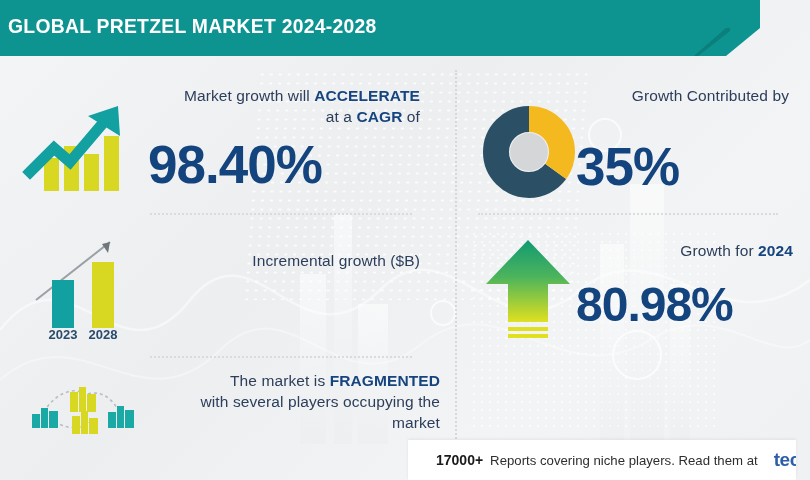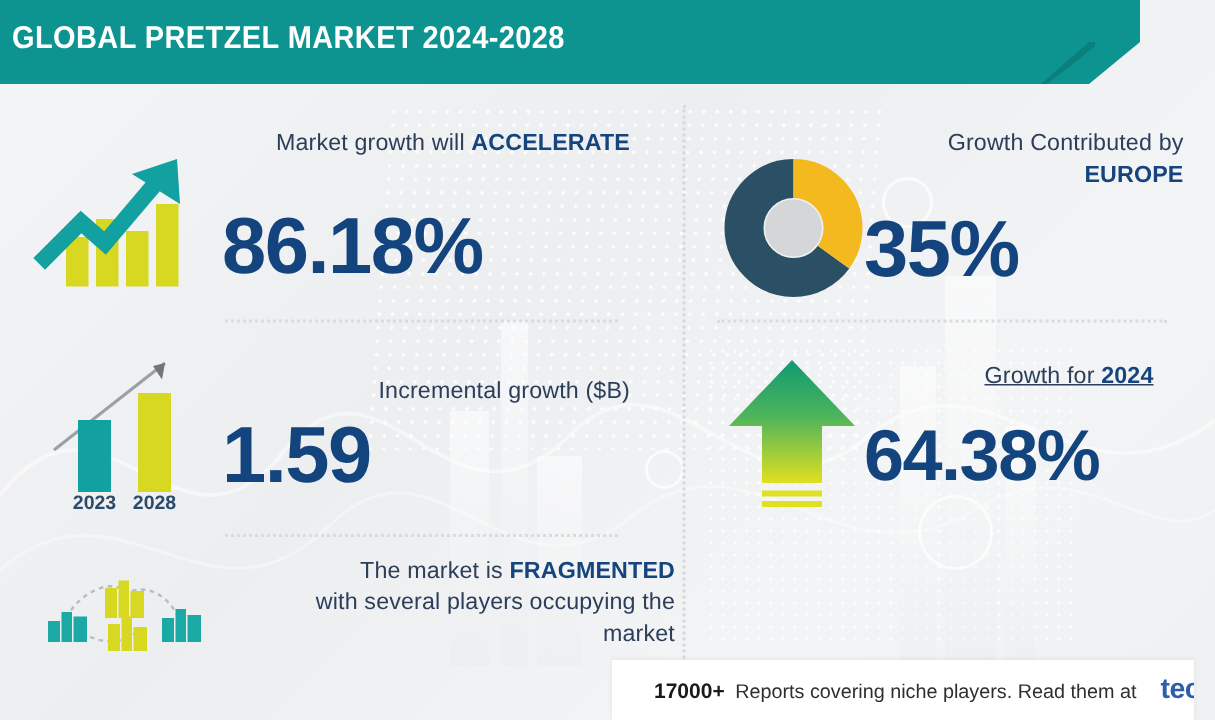--- a/index.html
+++ b/index.html
@@ -140,24 +140,24 @@
     line-height: 1;
   }
   .bignum.small { font-size: 48px; }
 
   
   .cell { position: absolute; }
   .c1-text { left: 150px; top: 85px; width: 270px; }
   .c1-num  { left: 148px; top: 138px; }
   .c2-text { left: 150px; top: 250px; width: 270px; }
   .c2-num  { left: 148px; top: 277px; }
-  .c3-text { left: 150px; top: 370px; width: 290px; margin-left: 10px; }
+  .c3-text { left: 150px; top: 370px; width: 290px; }
   .c4-text { left: 574px; top: 85px; width: 215px; }
   .c4-num  { left: 576px; top: 140px; }
-  .c5-text { left: 554px; top: 240px; width: 215px; text-decoration: underline; }
+  .c5-text { left: 578px; top: 240px; width: 215px; }
   .c5-num  { left: 576px; top: 281px; }
 
   
   .icon-growth-arrow { left: 22px; top: 96px; }
   .icon-bars { left: 18px; top: 228px; }
   .icon-cities { left: 20px; top: 378px; }
   .icon-donut { left: 480px; top: 103px; }
   .icon-up-arrow { left: 482px; top: 236px; }
 
   
@@ -239,35 +239,37 @@
       <rect x="62" y="58" width="15" height="37" fill="#d8d822"></rect>
       <rect x="82" y="40" width="15" height="55" fill="#d8d822"></rect>
       <path d="M8 76 L32 52 L48 66 L82 26" fill="none" stroke="#12a0a0" stroke-width="11" stroke-linecap="square" stroke-linejoin="miter"></path>
       <path d="M96 10 L98 40 L66 20 Z" fill="#12a0a0"></path>
     </svg>
   </div>
   <div class="cell c1-text caption">
     <div>
       <span>Market growth will </span><b>ACCELERATE</b>
     </div>
-  </div>
-  <div class="cell c1-num bignum">86.18%</div>
+    <div>
+      <span>at a </span><b>CAGR</b><span> of</span>
+    </div>
+  </div>
+  <div class="cell c1-num bignum">98.40%</div>
 
   <div class="cell icon-bars">
     <svg width="120" height="112" viewBox="0 0 120 112">
       <line x1="18" y1="72" x2="92" y2="14" stroke="#9aa0a6" stroke-width="2"></line>
       <path d="M92 14 L84 16 L90 25 Z" fill="#6f767d"></path>
       <rect x="34" y="52" width="22" height="48" fill="#12a0a0"></rect>
       <rect x="74" y="34" width="22" height="66" fill="#d8d822"></rect>
       <text x="45" y="111" font-family="Liberation Sans, sans-serif" font-size="13" font-weight="bold" fill="#2b4b6b" text-anchor="middle">2023</text>
       <text x="85" y="111" font-family="Liberation Sans, sans-serif" font-size="13" font-weight="bold" fill="#2b4b6b" text-anchor="middle">2028</text>
     </svg>
   </div>
   <div class="cell c2-text caption">Incremental growth ($B)</div>
-  <div class="cell c2-num bignum">1.59</div>
 
   <div class="cell icon-cities">
     <svg width="118" height="58" viewBox="0 0 118 58">
       <path d="M24 34 C34 16 52 10 60 14" fill="none" stroke="#b9bec3" stroke-width="1.6" stroke-dasharray="3 3"></path>
       <path d="M68 16 C80 12 92 20 98 32" fill="none" stroke="#b9bec3" stroke-width="1.6" stroke-dasharray="3 3"></path>
       <path d="M30 40 C44 52 60 52 70 44" fill="none" stroke="#b9bec3" stroke-width="1.6" stroke-dasharray="3 3"></path>
 
       <g fill="#1aa9a4">
         <rect x="12" y="36" width="8" height="14"></rect>
         <rect x="21" y="30" width="7" height="20"></rect>
@@ -305,42 +307,41 @@
     <svg width="98" height="98" viewBox="0 0 98 98">
 
       <circle cx="49" cy="49" r="33" fill="none" stroke="#2b5066" stroke-width="26" stroke-dasharray="134.8 207.3" stroke-dashoffset="-72.5" transform="rotate(-90 49 49)"></circle>
 
       <circle cx="49" cy="49" r="33" fill="none" stroke="#f5b920" stroke-width="26" stroke-dasharray="72.5 207.3" stroke-dashoffset="0" transform="rotate(-90 49 49)"></circle>
       <circle cx="49" cy="49" r="19" fill="#d5d6d7"></circle>
     </svg>
   </div>
   <div class="cell c4-text caption">
     <div>Growth Contributed by</div>
-    <div><b>EUROPE</b></div>
   </div>
   <div class="cell c4-num bignum">35%</div>
 
   <div class="cell icon-up-arrow">
     <svg width="92" height="106" viewBox="0 0 92 106">
       <defs>
         <linearGradient id="arrowGrad" x1="0" y1="0" x2="0" y2="1">
           <stop offset="0%" stop-color="#119a72"></stop>
           <stop offset="45%" stop-color="#4cb45c"></stop>
           <stop offset="100%" stop-color="#e0e020"></stop>
         </linearGradient>
       </defs>
       <path d="M46 4 L88 48 L66 48 L66 86 L26 86 L26 48 L4 48 Z" fill="url(#arrowGrad)"></path>
       <rect x="26" y="91" width="40" height="4" fill="#e0e020"></rect>
       <rect x="26" y="98" width="40" height="4" fill="#e0e020"></rect>
     </svg>
   </div>
   <div class="cell c5-text caption">
     <span>Growth for </span><b>2024</b>
   </div>
-  <div class="cell c5-num bignum small">64.38%</div>
+  <div class="cell c5-num bignum small">80.98%</div>
 
   <div class="footer">
     <span class="footer-count">17000+</span>
     <span class="footer-text">Reports covering niche players. Read them at</span>
     <span class="footer-logo">
       <svg width="18" height="18" viewBox="0 0 18 18">
         <path d="M1 4 L13 4 L5 12 Z" fill="#2d5fa8"></path>
         <path d="M5 4 L13 4 L5 12 Z" fill="#3aa53a"></path>
       </svg>
       <span class="logo-word">technavio</span>

